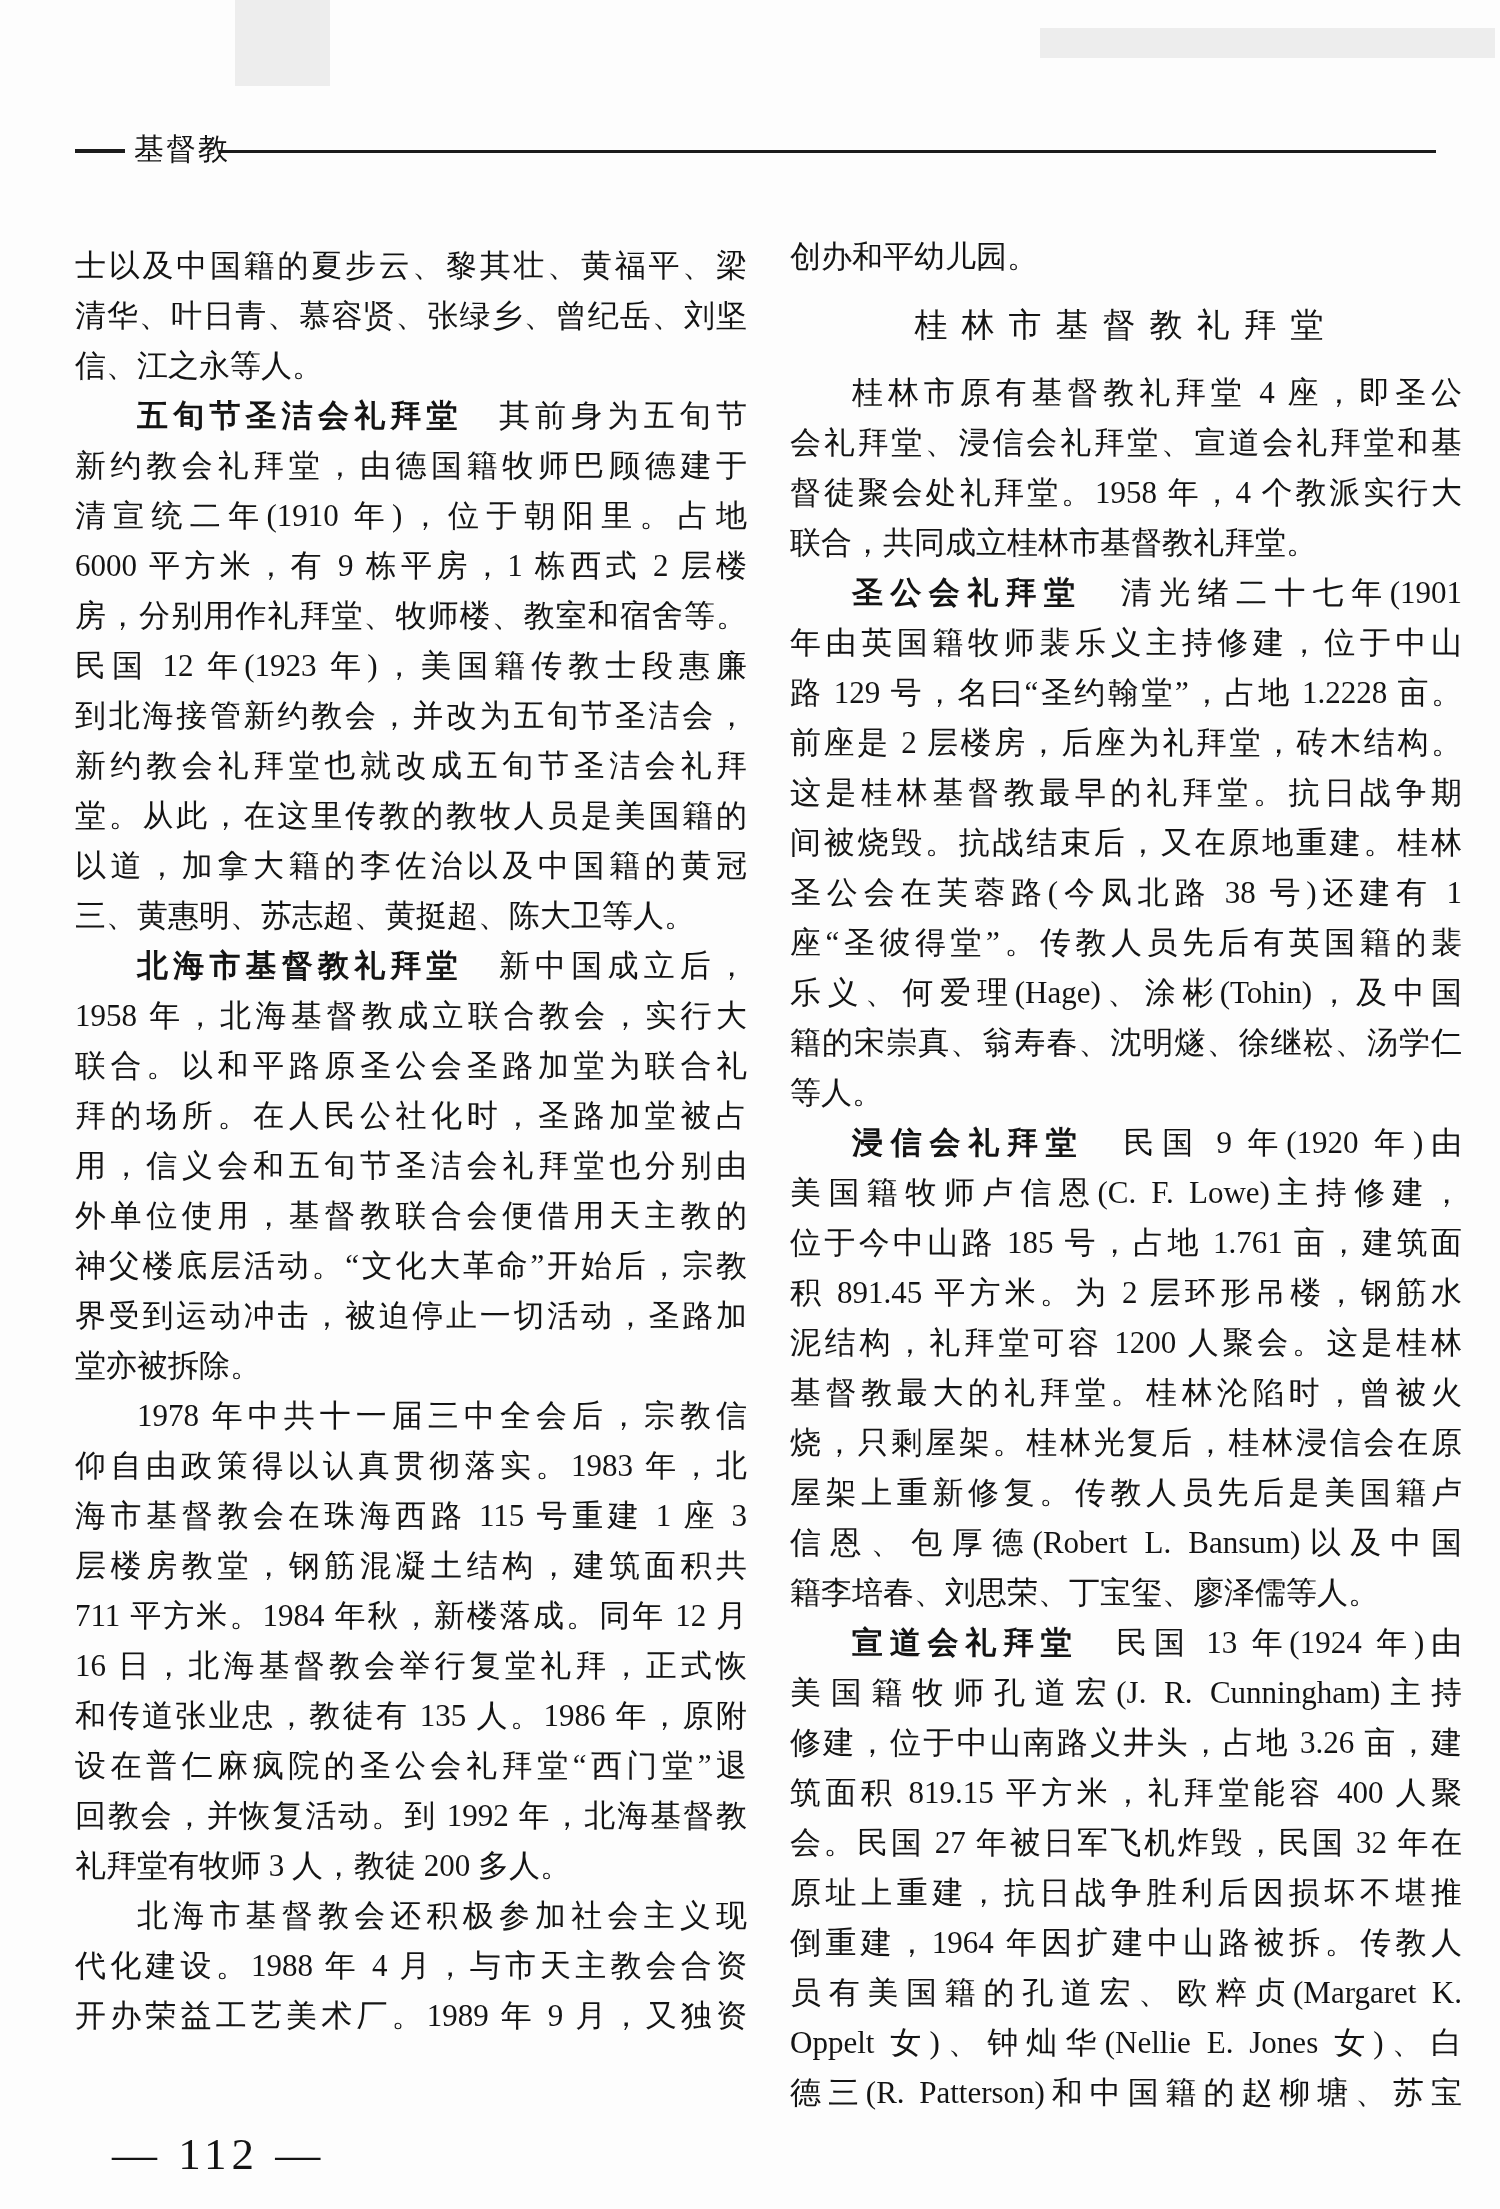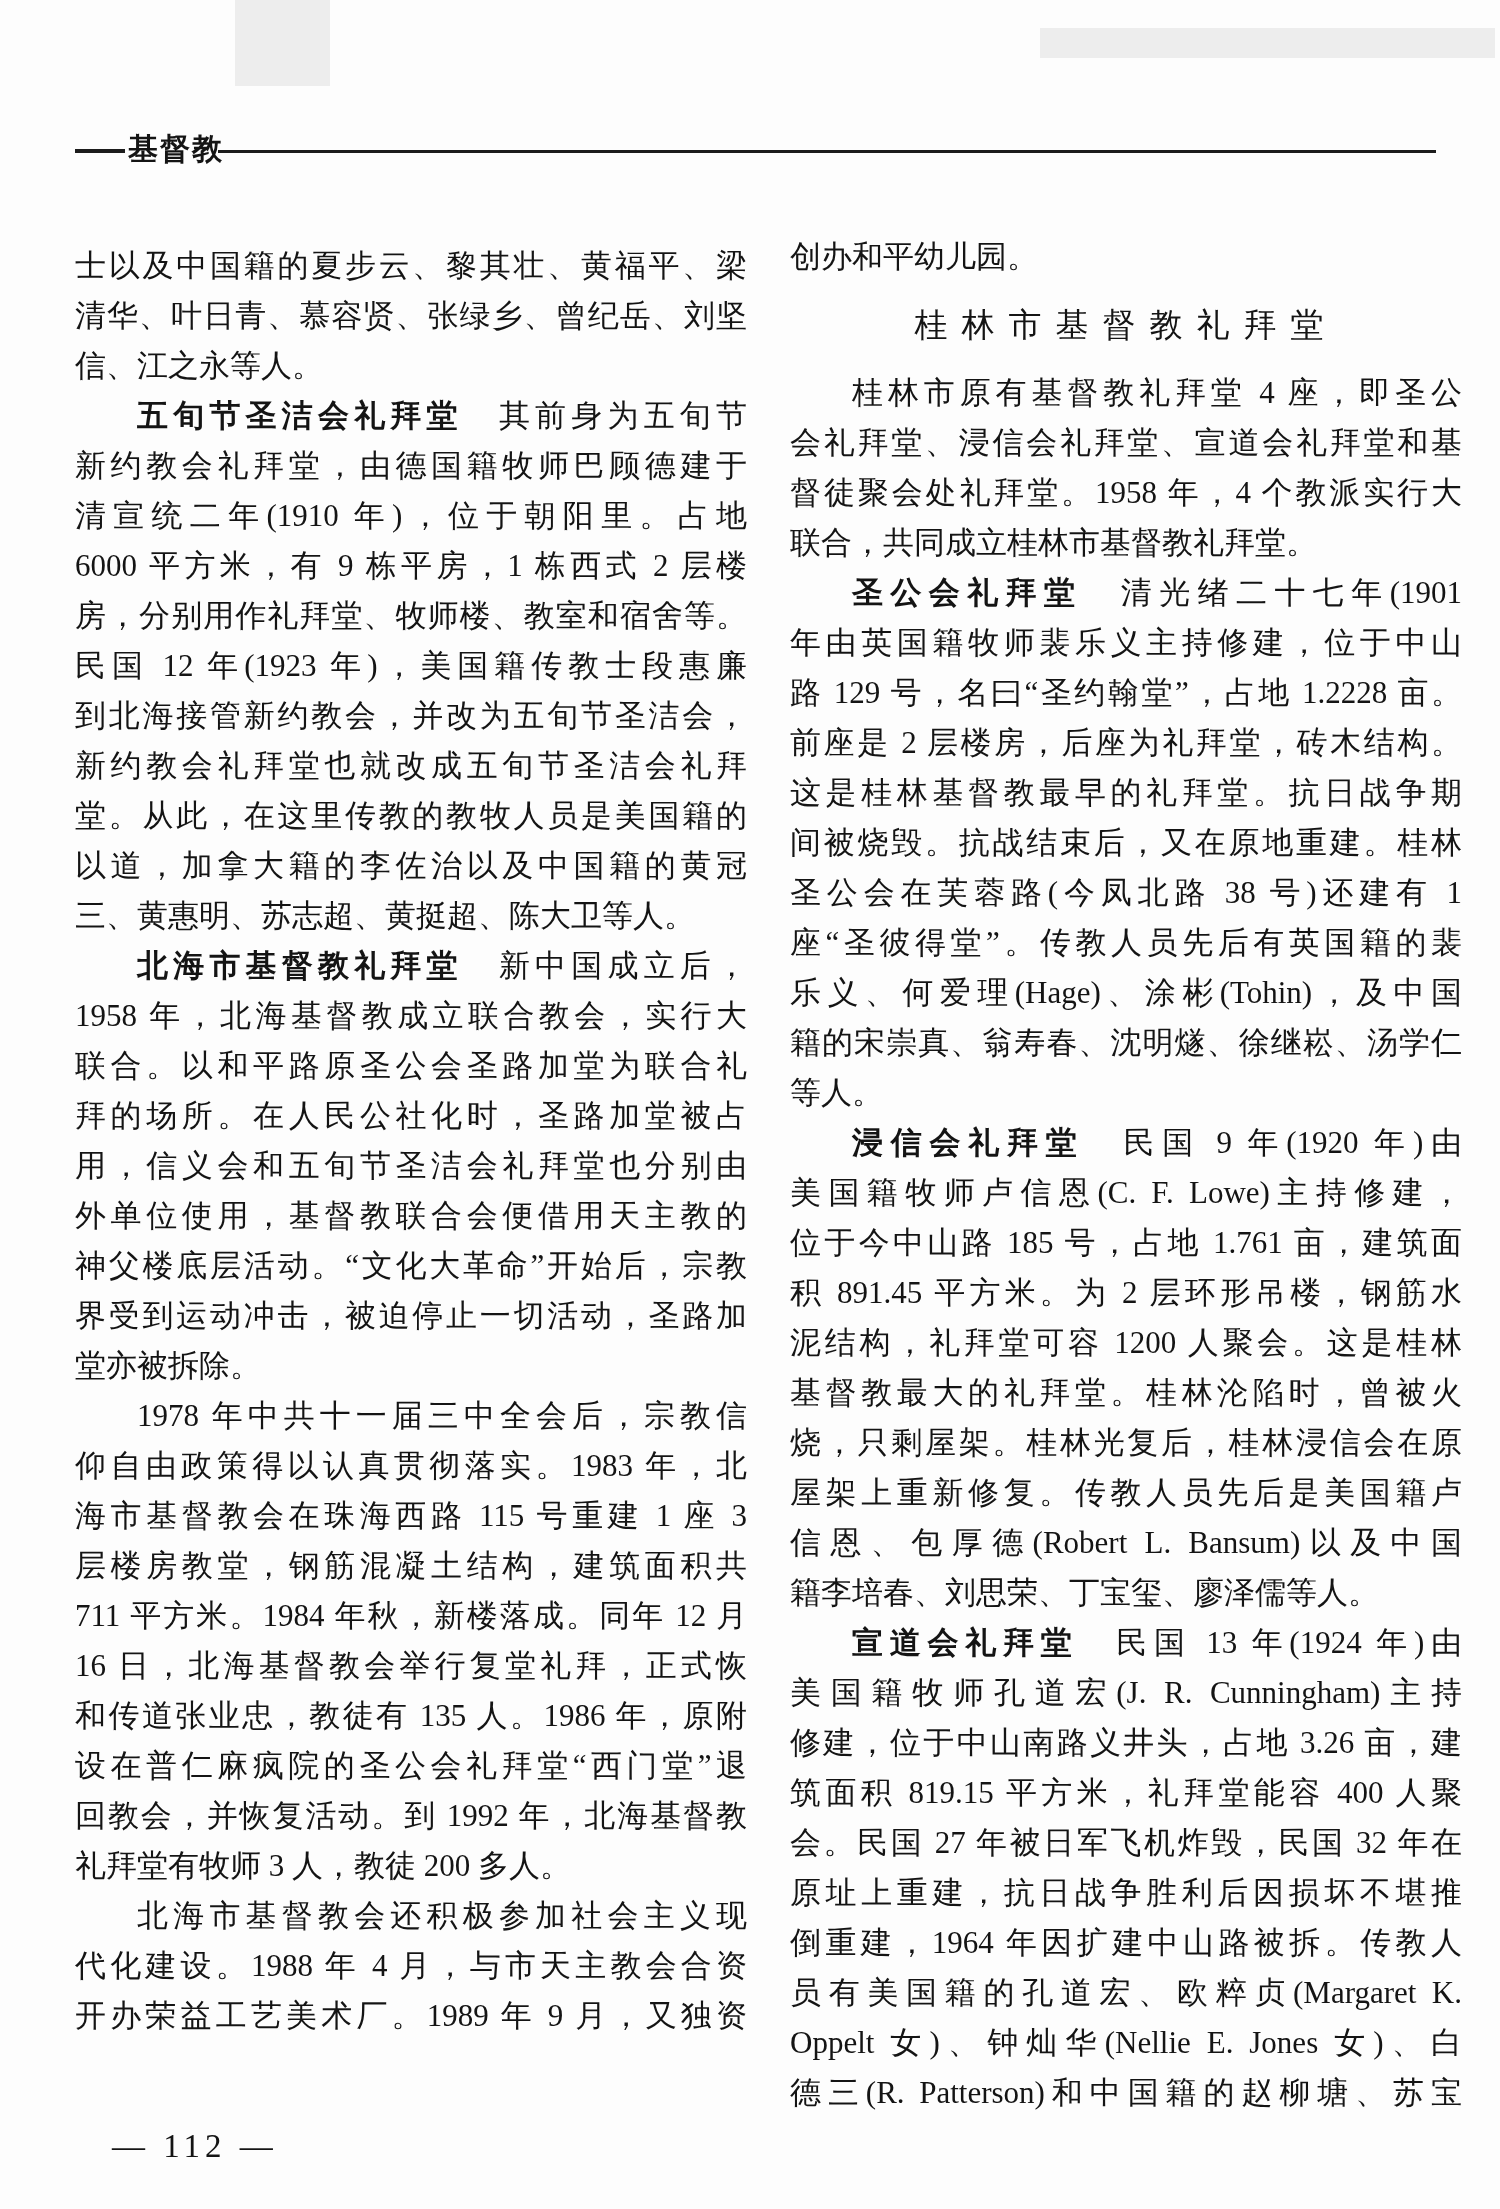--- a/index.html
+++ b/index.html
@@ -8,23 +8,23 @@
     width:1500px;height:2209px;
     margin:0 auto;
     background:#fdfdfd;
     font-family:"Liberation Serif","DejaVu Serif",serif;
     color:#141414;
     overflow:hidden;
   }
   .artifact{position:absolute;background:#ededed;}
   .header-dash{position:absolute;left:75px;top:149px;width:50px;height:4px;background:#1c1c1c;}
   .header-label{
-    position:absolute;left:128px;top:130px;
+    position:absolute;left:134px;top:130px;
     font-family:"Liberation Sans","DejaVu Sans",sans-serif;
-    font-weight:bold;font-size:30px;line-height:38px;letter-spacing:2px;
+    font-weight:normal;font-size:30px;line-height:38px;letter-spacing:2px;
   }
   .header-rule{position:absolute;left:218px;top:150px;width:1218px;height:3px;background:#1c1c1c;}
   .col{position:absolute;top:232px;width:672px;}
   .col-left{left:75px;margin-top:9px;}
   .col-right{left:790px;}
   .line{
     height:50px;line-height:50px;font-size:31px;
     text-align:justify;white-space:nowrap;
   }
   .line.fill{text-align-last:justify;white-space:normal;}
@@ -33,21 +33,21 @@
     font-family:Liberation Serif, serif;
     font-weight:bold;
   }
   .line.center-heading{
     height:86px;line-height:86px;
     text-align:right;text-align-last:center;
     letter-spacing:14px;font-size:33px;text-indent:0;
   }
   .footer{
     position:absolute;left:112px;top:2128px;
-    font-size:33px;letter-spacing:5px;
+    font-size:45px;letter-spacing:5px;
   }
 </style>
 </head>
 <body>
 
 <div class="page">
 
   <div class="artifact" style="left:235px;top:0;width:95px;height:86px;"></div>
   <div class="artifact" style="left:1040px;top:28px;width:455px;height:30px;"></div>
 

